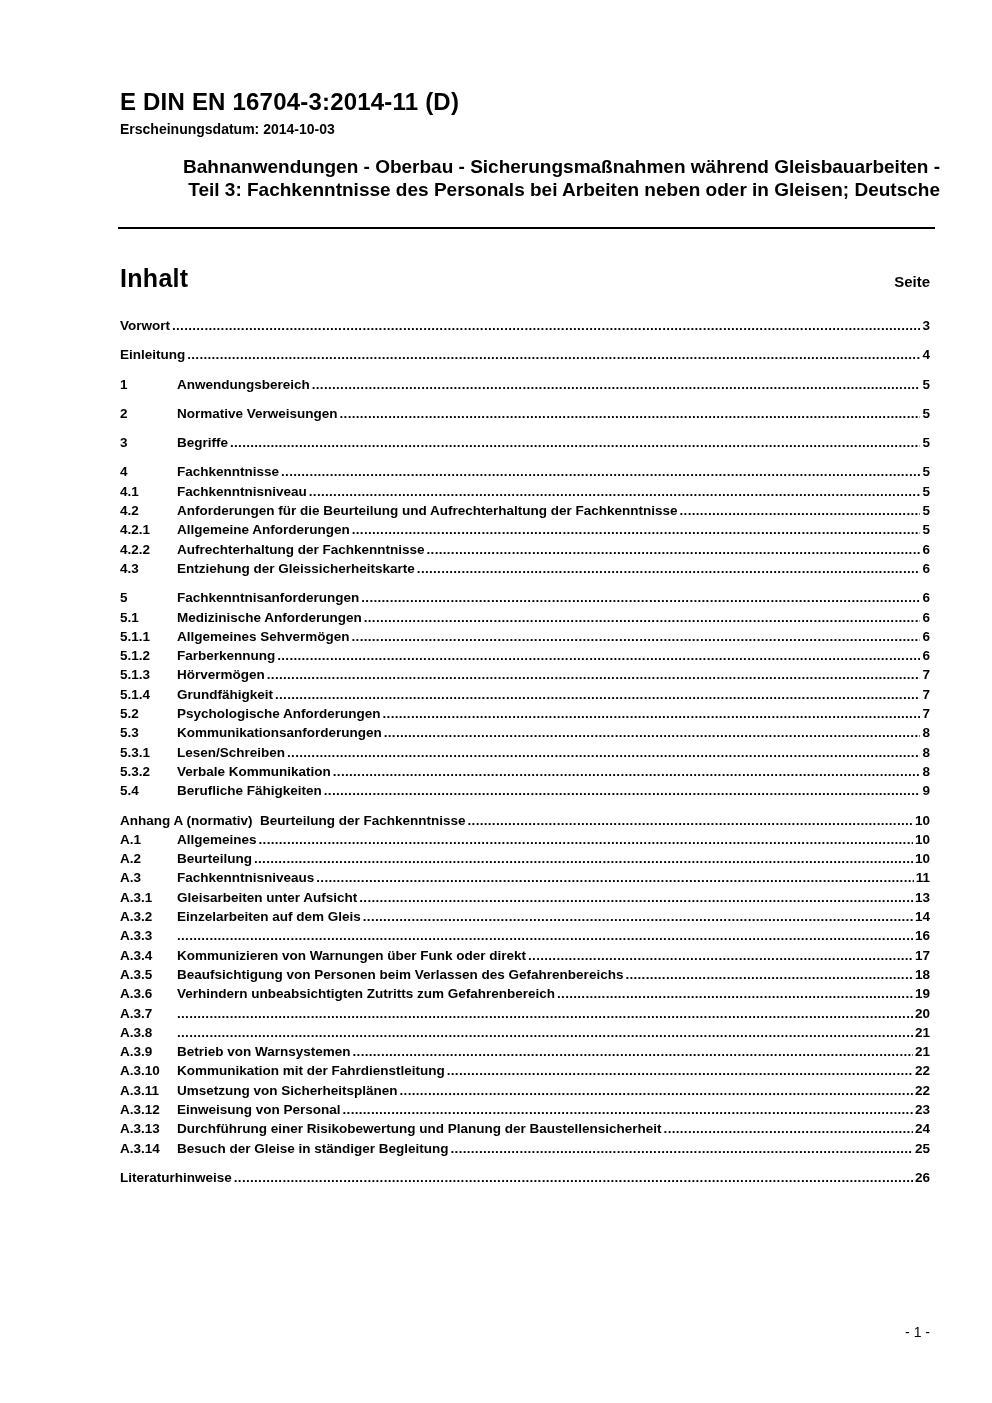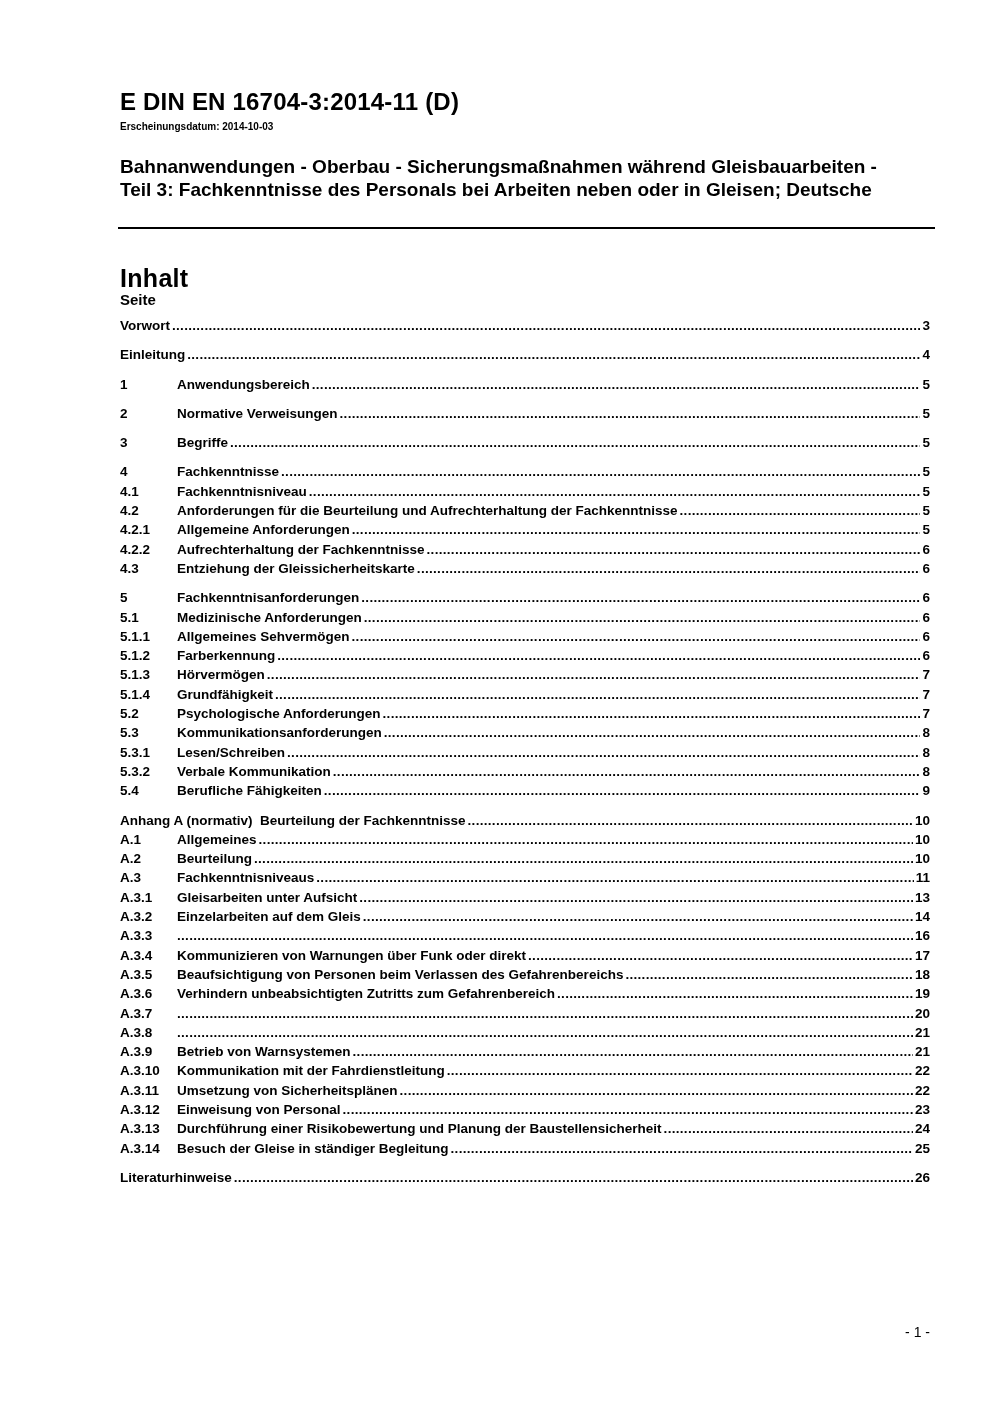--- a/index.html
+++ b/index.html
@@ -28,52 +28,52 @@
     line-height: 1;
     font-weight: bold;
     letter-spacing: 0.2px;
     white-space: nowrap;
     margin: 0;
   }
   .pub-date {
     position: absolute;
     left: 120px;
     top: 122px;
-    font-size: 10px;
+    font-size: 14px;
     line-height: 1;
     font-weight: bold;
     white-space: nowrap;
   }
   .doc-title {
     position: absolute;
     left: 120px;
     top: 156px;
     width: 820px;
     font-size: 19px;
     line-height: 22.5px;
     font-weight: bold;
+    text-align: right;
   }
   .doc-title .line { white-space: nowrap; }
   .rule {
     position: absolute;
     left: 118px;
     top: 227px;
     width: 817px;
     height: 2px;
     background: #000;
   }
   .toc-head {
     position: absolute;
     left: 120px;
     top: 266px;
     width: 810px;
     display: flex;
     justify-content: space-between;
     align-items: baseline;
-    flex-direction: column;
   }
   .toc-head h2 {
     margin: 0;
     font-size: 25px;
     line-height: 1;
     font-weight: bold;
     letter-spacing: 0.3px;
   }
   .seite-label {
     font-size: 15px;

